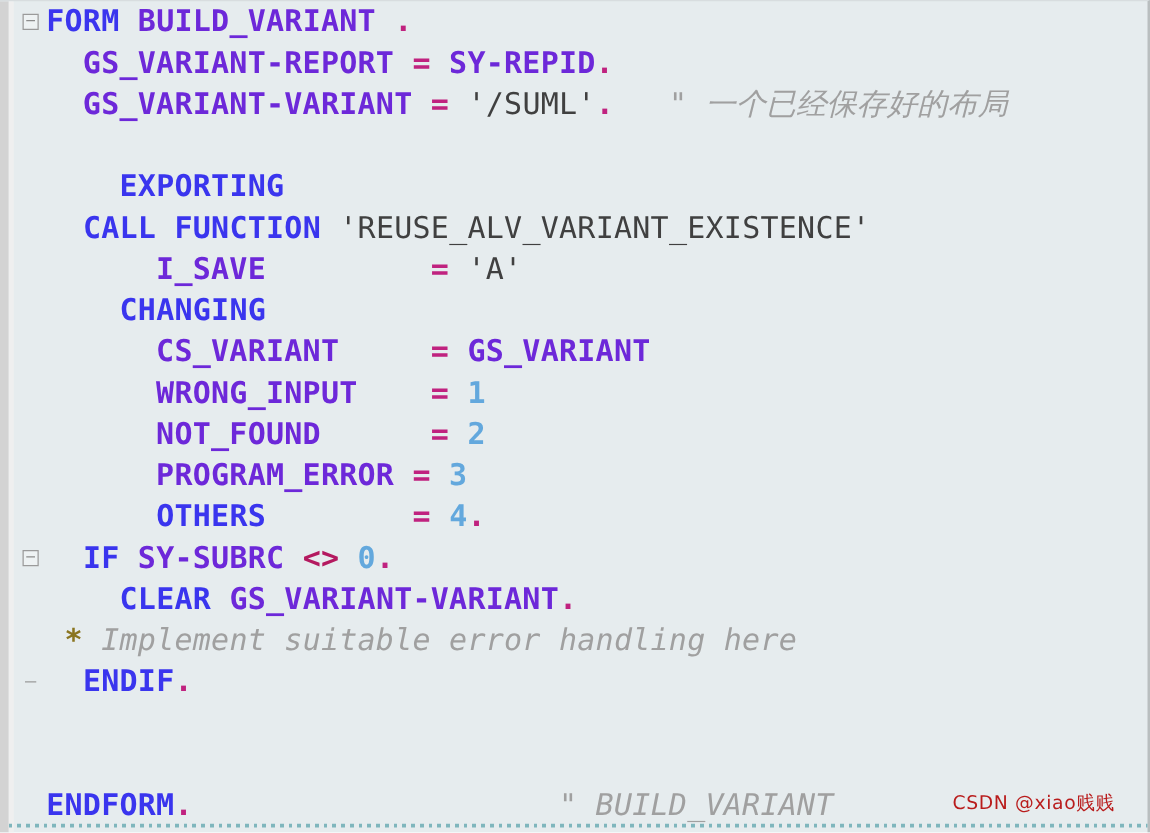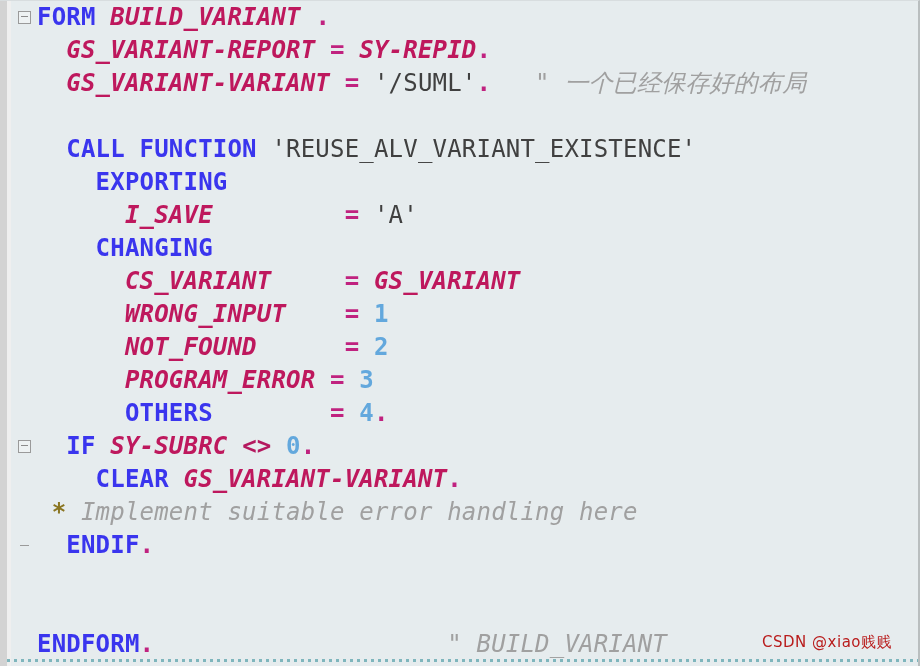--- a/index.html
+++ b/index.html
@@ -104,21 +104,21 @@
 
   .ltext {
     position: absolute;
     left: 26px;
     top: 0;
     white-space: pre;
   }
 
   
   .kw    { color: #3a35ee; font-weight: bold; text-align: right; }
-  .id    { color: #be185d; font-weight: bold; font-style: italic; }
+  .id    { color: #6d28d9; font-weight: bold; }
   .str   { color: #404040; font-weight: normal; }
   .op    { color: #c0227f; font-weight: bold; }
   .num   { color: #63a8dd; font-weight: bold; }
   .neq   { color: #b4195f; font-weight: bold; }
   .cmt   { color: #a0a0a0; font-style: italic; font-weight: normal; }
   .star  { color: #8a7520; font-weight: bold; }
 
   .watermark {
     position: absolute;
     right: 26px;
@@ -135,22 +135,22 @@
 <div id="editor">
 
   <div class="left-strip"></div>
   <div class="left-strip-inner"></div>
 
   <div class="code-area" id="code-area">
       <div class="line"><span class="gutter"><span class="fold-box"></span></span><span class="ltext"><span class="kw">FORM</span><span class="id"> </span><span class="id">BUILD_VARIANT</span><span class="id"> </span><span class="op">.</span></span></div>
       <div class="line"><span class="gutter"></span><span class="ltext"><span class="id">  GS_VARIANT-REPORT </span><span class="op">=</span><span class="id"> SY-REPID</span><span class="op">.</span></span></div>
       <div class="line"><span class="gutter"></span><span class="ltext"><span class="id">  GS_VARIANT-VARIANT </span><span class="op">=</span><span class="id"> </span><span class="str">'/SUML'</span><span class="op">.</span><span class="cmt">   " 一个已经保存好的布局</span></span></div>
       <div class="line"><span class="gutter"></span><span class="ltext"></span></div>
+      <div class="line"><span class="gutter"></span><span class="ltext"><span class="id">    </span><span class="kw">EXPORTING</span></span></div>
       <div class="line"><span class="gutter"></span><span class="ltext"><span class="id">  </span><span class="kw">CALL FUNCTION</span><span class="id"> </span><span class="str">'REUSE_ALV_VARIANT_EXISTENCE'</span></span></div>
-      <div class="line"><span class="gutter"></span><span class="ltext"><span class="id">    </span><span class="kw">EXPORTING</span></span></div>
       <div class="line"><span class="gutter"></span><span class="ltext"><span class="id">      I_SAVE         </span><span class="op">=</span><span class="id"> </span><span class="str">'A'</span></span></div>
       <div class="line"><span class="gutter"></span><span class="ltext"><span class="id">    </span><span class="kw">CHANGING</span></span></div>
       <div class="line"><span class="gutter"></span><span class="ltext"><span class="id">      CS_VARIANT     </span><span class="op">=</span><span class="id"> GS_VARIANT</span></span></div>
       <div class="line"><span class="gutter"></span><span class="ltext"><span class="id">      WRONG_INPUT    </span><span class="op">=</span><span class="id"> </span><span class="num">1</span></span></div>
       <div class="line"><span class="gutter"></span><span class="ltext"><span class="id">      NOT_FOUND      </span><span class="op">=</span><span class="id"> </span><span class="num">2</span></span></div>
       <div class="line"><span class="gutter"></span><span class="ltext"><span class="id">      PROGRAM_ERROR </span><span class="op">=</span><span class="id"> </span><span class="num">3</span></span></div>
       <div class="line"><span class="gutter"></span><span class="ltext"><span class="id">      </span><span class="kw">OTHERS</span><span class="id">        </span><span class="op">=</span><span class="id"> </span><span class="num">4</span><span class="op">.</span></span></div>
       <div class="line"><span class="gutter"><span class="fold-box"></span></span><span class="ltext"><span class="id">  </span><span class="kw">IF</span><span class="id"> SY-SUBRC </span><span class="neq">&lt;&gt;</span><span class="id"> </span><span class="num">0</span><span class="op">.</span></span></div>
       <div class="line"><span class="gutter"></span><span class="ltext"><span class="id">    </span><span class="kw">CLEAR</span><span class="id"> GS_VARIANT-VARIANT</span><span class="op">.</span></span></div>
       <div class="line"><span class="gutter"></span><span class="ltext"><span class="star"> *</span><span class="cmt"> Implement suitable error handling here</span></span></div>

